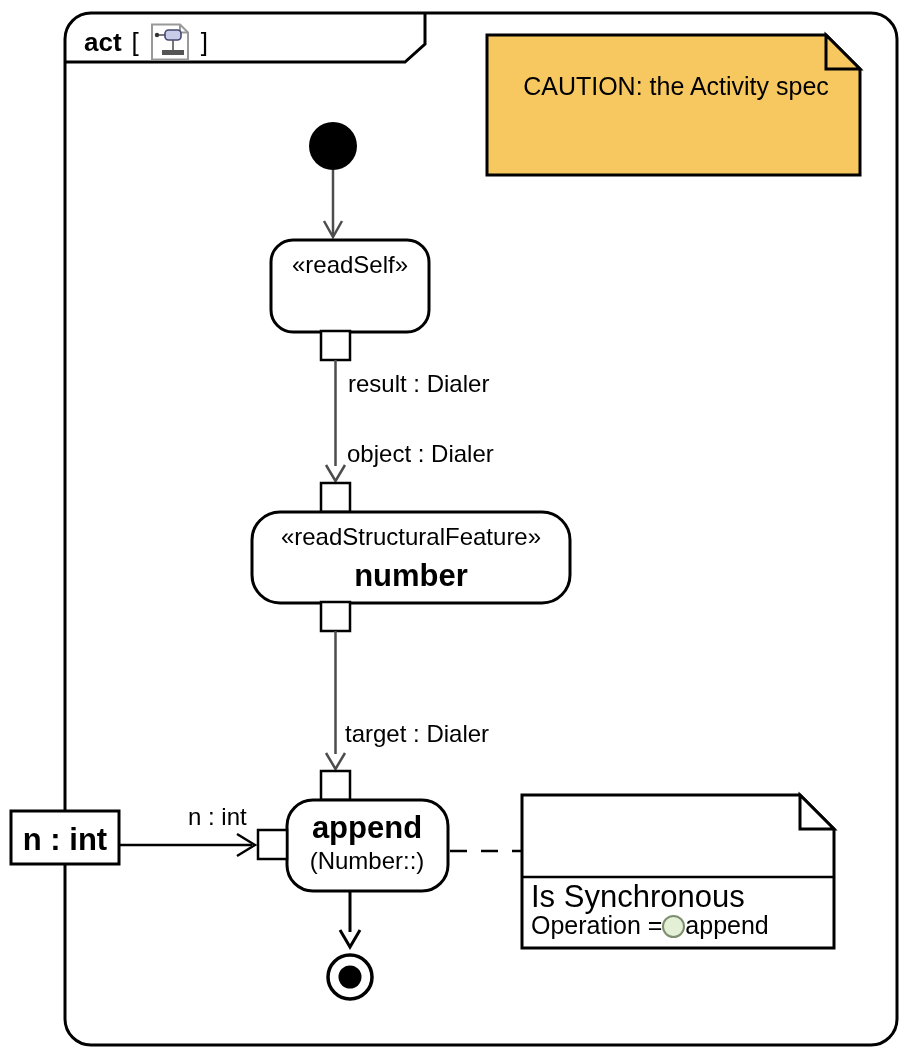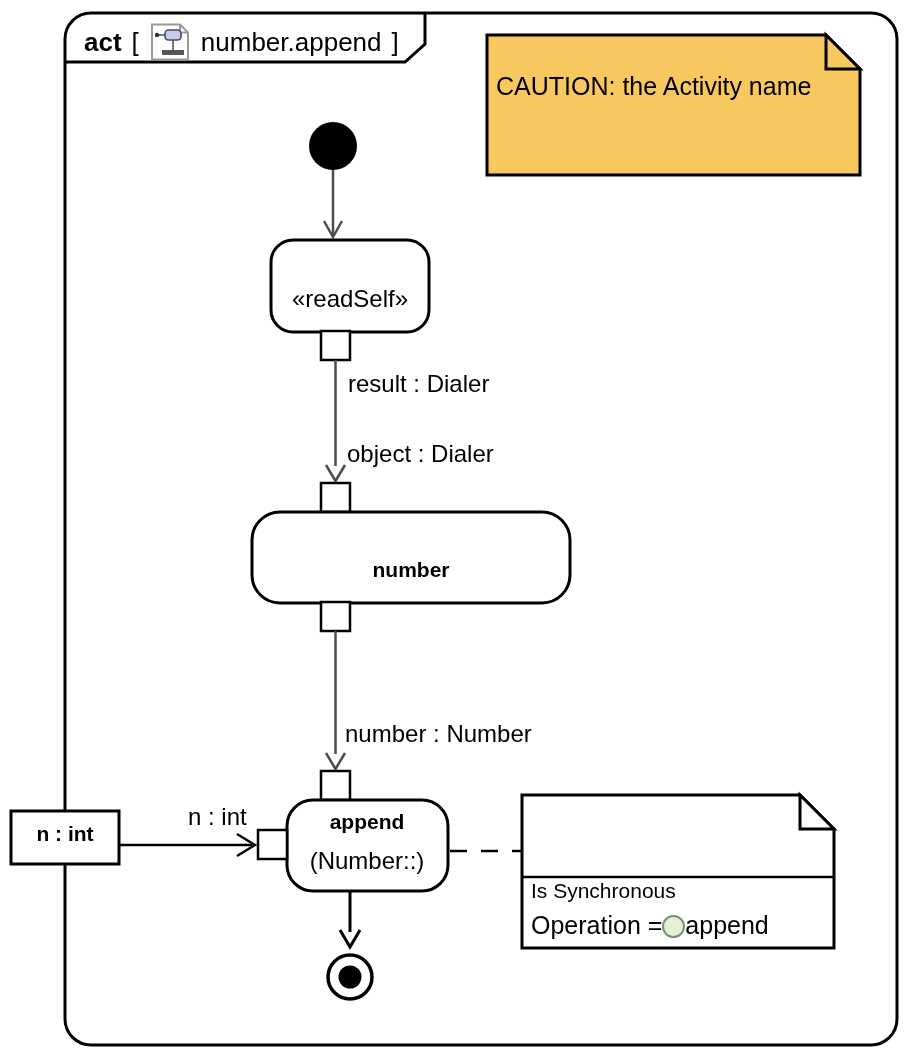--- a/index.html
+++ b/index.html
@@ -3,27 +3,28 @@
 <meta charset="utf-8">
 <style>
   html,body{margin:0;padding:0;background:#fff;}
   .canvas{
     position:relative;
     width:920px;height:1060px;
     background:#fff;
     font-family:"Liberation Sans", sans-serif;
     color:#000;
     overflow:hidden;
+    text-align:center;
   }
   .svg-layer{position:absolute;left:0;top:0;width:920px;height:1060px;}
   .lbl{position:absolute;white-space:nowrap;}
   .centered{transform:translateX(-50%);}
   .bold{font-weight:bold;}
   .fs24{font-size:24px;}
-  .fs25{font-size:21px;}
+  .fs25{font-size:31px;}
   .title-row{
     position:absolute;left:84px;top:23px;height:38px;
     display:flex;align-items:center;gap:10px;font-size:26px;
   }
   .caution-text{
     position:absolute;left:496px;top:71px;width:360px;
     font-size:25px;line-height:31.5px;
   }
   .op-row{
     position:absolute;left:531px;top:911px;
@@ -108,40 +109,40 @@
     <span>[</span>
     <svg width="42" height="38" viewBox="0 0 42 38">
       <path d="M3,1.5 H31 L39,9.5 V36.5 H3 Z" fill="#fff" stroke="#999" stroke-width="2"></path>
       <path d="M31,1.5 V9.5 H39" fill="none" stroke="#999" stroke-width="2"></path>
       <circle cx="8" cy="12" r="2.2" fill="#333"></circle>
       <line x1="10" y1="12" x2="16" y2="12" stroke="#555" stroke-width="1.6"></line>
       <rect x="16" y="7" width="16" height="10" rx="3.5" fill="#C8CCE8" stroke="#44486E" stroke-width="1.6"></rect>
       <line x1="24" y1="17" x2="24" y2="27" stroke="#555" stroke-width="1.6"></line>
       <rect x="13" y="27" width="22" height="5" fill="#555"></rect>
     </svg>
-    <span>number.append</span>
     <span>]</span>
   </div>
 
   <div class="caution-text">
-    <div>CAUTION: the Activity name</div>
+    <div>CAUTION: the Activity spec</div>
   </div>
 
-  <div class="lbl centered fs24" style="left:350px;top:251px;margin-top:34px;">«readSelf»</div>
+  <div class="lbl centered fs24" style="left:350px;top:251px;">«readSelf»</div>
 
+  <div class="lbl centered fs24" style="left:411px;top:523px;">«readStructuralFeature»</div>
   <div class="lbl centered bold fs25" style="left:411px;top:558px;">number</div>
 
   <div class="lbl centered bold fs25" style="left:367px;top:810px;">append</div>
   <div class="lbl centered fs24" style="left:367px;top:847px;">(Number::)</div>
 
   <div class="lbl centered bold fs25" style="left:65px;top:822px;">n : int</div>
 
   <div class="lbl fs24" style="left:347px;top:440px;">object : Dialer</div>
   <div class="lbl fs24" style="left:348px;top:370px;">result : Dialer</div>
-  <div class="lbl fs24" style="left:345px;top:720px;">number : Number</div>
+  <div class="lbl fs24" style="left:345px;top:720px;">target : Dialer</div>
   <div class="lbl fs24" style="left:188px;top:803px;">n : int</div>
 
   <div class="lbl fs25" style="left:531px;top:879px;">Is Synchronous</div>
   <div class="op-row">
     <span>Operation =</span>
     <span class="op-circle"></span>
     <span>append</span>
   </div>
 
 </div>

